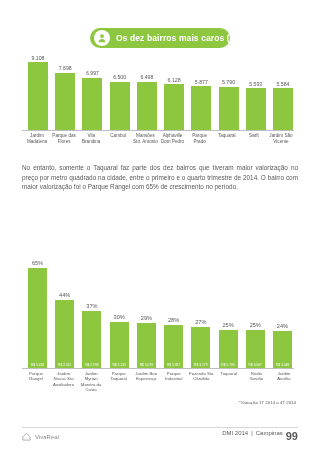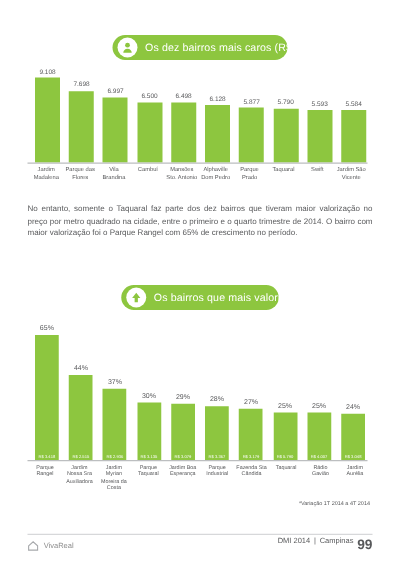--- a/index.html
+++ b/index.html
@@ -24,21 +24,21 @@
   }
   .pill .circle{
     width:16px;height:16px;border-radius:50%;
     background:#ffffff;
     display:flex;align-items:center;justify-content:center;
     margin-right:6px;
     flex:0 0 auto;
   }
   .pill .circle svg{display:block;}
   .pill .ptext{
-    color:#ffffff;font-size:8.5px;font-weight:normal;
+    color:#ffffff;font-size:8.5px;font-weight:bold;
     letter-spacing:.1px;white-space:nowrap;text-align:center;
   }
 
   
   #chart1{
     position:absolute;left:28px;top:52px;width:265px;height:78px;
   }
   #chart1 .bars{
     position:absolute;left:0;bottom:0;width:100%;height:78px;
     display:flex;align-items:flex-end;justify-content:space-between;
@@ -171,28 +171,20 @@
       <div class="lab">Mansões Sto. Antonio</div>
       <div class="lab">Alphaville Dom Pedro</div>
       <div class="lab">Parque Prado</div>
       <div class="lab">Taquaral</div>
       <div class="lab">Swift</div>
       <div class="lab">Jardim São Vicente</div>
     </div>
 
   <div id="para">No entanto, somente o Taquaral faz parte dos dez bairros que tiveram maior valorização no preço por metro quadrado na cidade, entre o primeiro e o quarto trimestre de 2014. O bairro com maior valorização foi o Parque Rangel com 65% de crescimento no período.</div>
 
-  <div class="pill" id="pill2" style="left:97px;top:228px;width:126px;background:#8dc63f;">
-    <span class="circle">
-      <svg width="10" height="10" viewBox="0 0 10 10">
-        <path d="M5 1.2 L8.3 5.3 L6.3 5.3 L6.3 8.8 L3.7 8.8 L3.7 5.3 L1.7 5.3 Z" fill="#8dc63f"></path>
-      </svg>
-    </span>
-    <span class="ptext">Os bairros que mais valorizaram</span>
-  </div>
 
   <div id="chart2">
     <div class="bars" id="c2bars">
         <div class="bcol">
           <div class="bval">65%</div>
           <div class="bar" style="height: 100px; background: rgb(141, 198, 63);">
             <div class="inbar">R$ 3.418</div>
           </div>
         </div>
         <div class="bcol">

